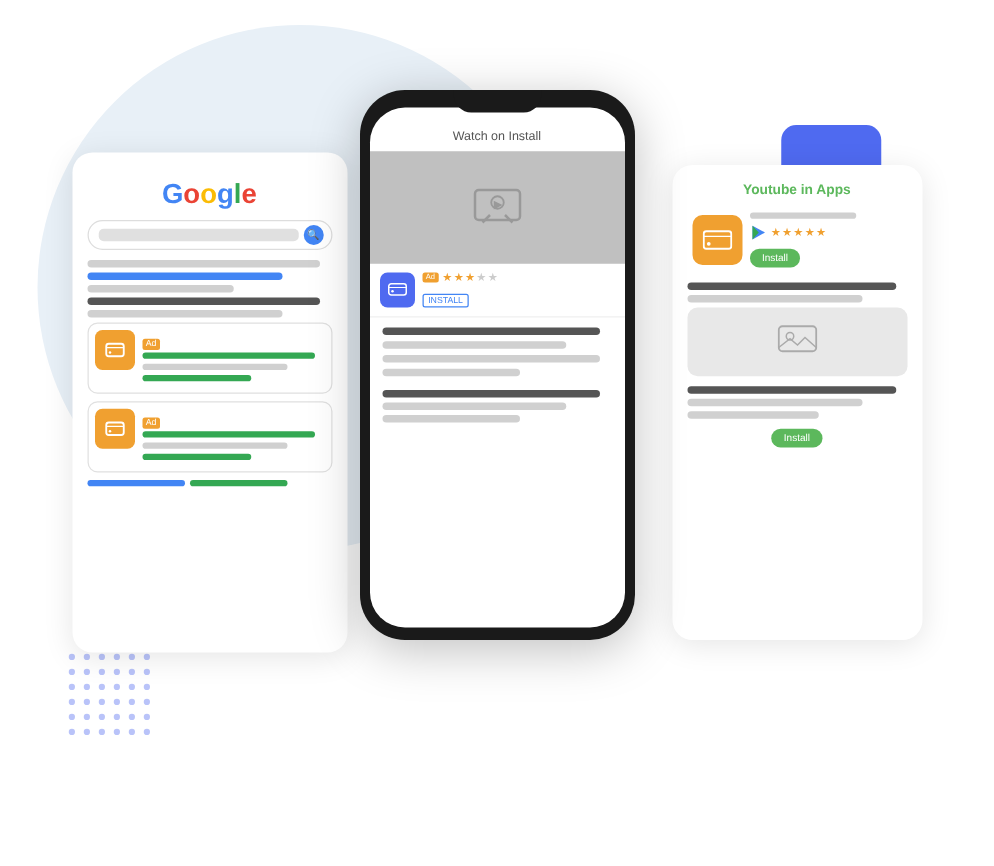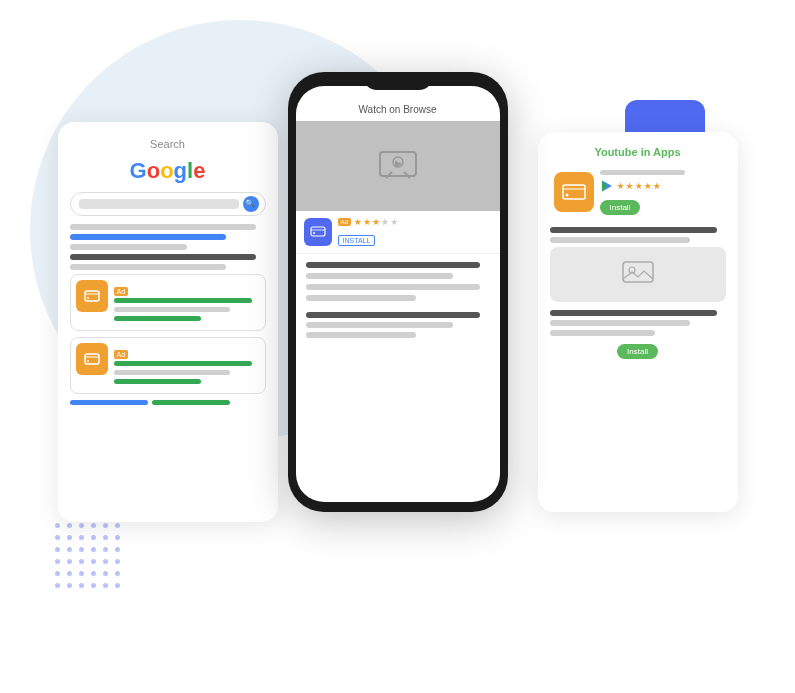--- a/index.html
+++ b/index.html
@@ -405,21 +405,20 @@
         <div class="dot"></div>
         <div class="dot"></div>
         <div class="dot"></div>
         <div class="dot"></div>
     </div>
   </div>
 
   <div class="cards-container">
 
     <div class="card card-left">
-      <div class="card-label">Search</div>
 
       <div class="google-logo">
         <span class="g-blue">G</span>
         <span class="g-red">o</span>
         <span class="g-yellow">o</span>
         <span class="g-blue">g</span>
         <span class="g-green">l</span>
         <span class="g-red">e</span>
       </div>
 
@@ -471,21 +470,21 @@
       <div style="display:flex; gap:4px; margin-top:4px;">
         <div class="line" style="width:40%;height:5px;background:#4285F4;"></div>
         <div class="line" style="width:40%;height:5px;background:#34A853;"></div>
       </div>
     </div>
 
     <div class="phone-wrap">
       <div class="phone">
         <div class="phone-notch"></div>
         <div class="phone-screen">
-          <div class="phone-title">Watch on Browse</div>
+          <div class="phone-title">Watch on Install</div>
 
           <div class="phone-video-thumb">
             <svg width="40" height="32" viewBox="0 0 40 32" fill="none" xmlns="http://www.w3.org/2000/svg">
               <rect x="2" y="2" width="36" height="24" rx="3" stroke="#999" stroke-width="2"></rect>
               <path d="M8 28L14 22M32 28L26 22" stroke="#999" stroke-width="2"></path>
               <circle cx="20" cy="12" r="5" stroke="#999" stroke-width="1.5"></circle>
               <path d="M17 10.5L24 14L17 17.5V10.5Z" fill="#999"></path>
             </svg>
           </div>
 

